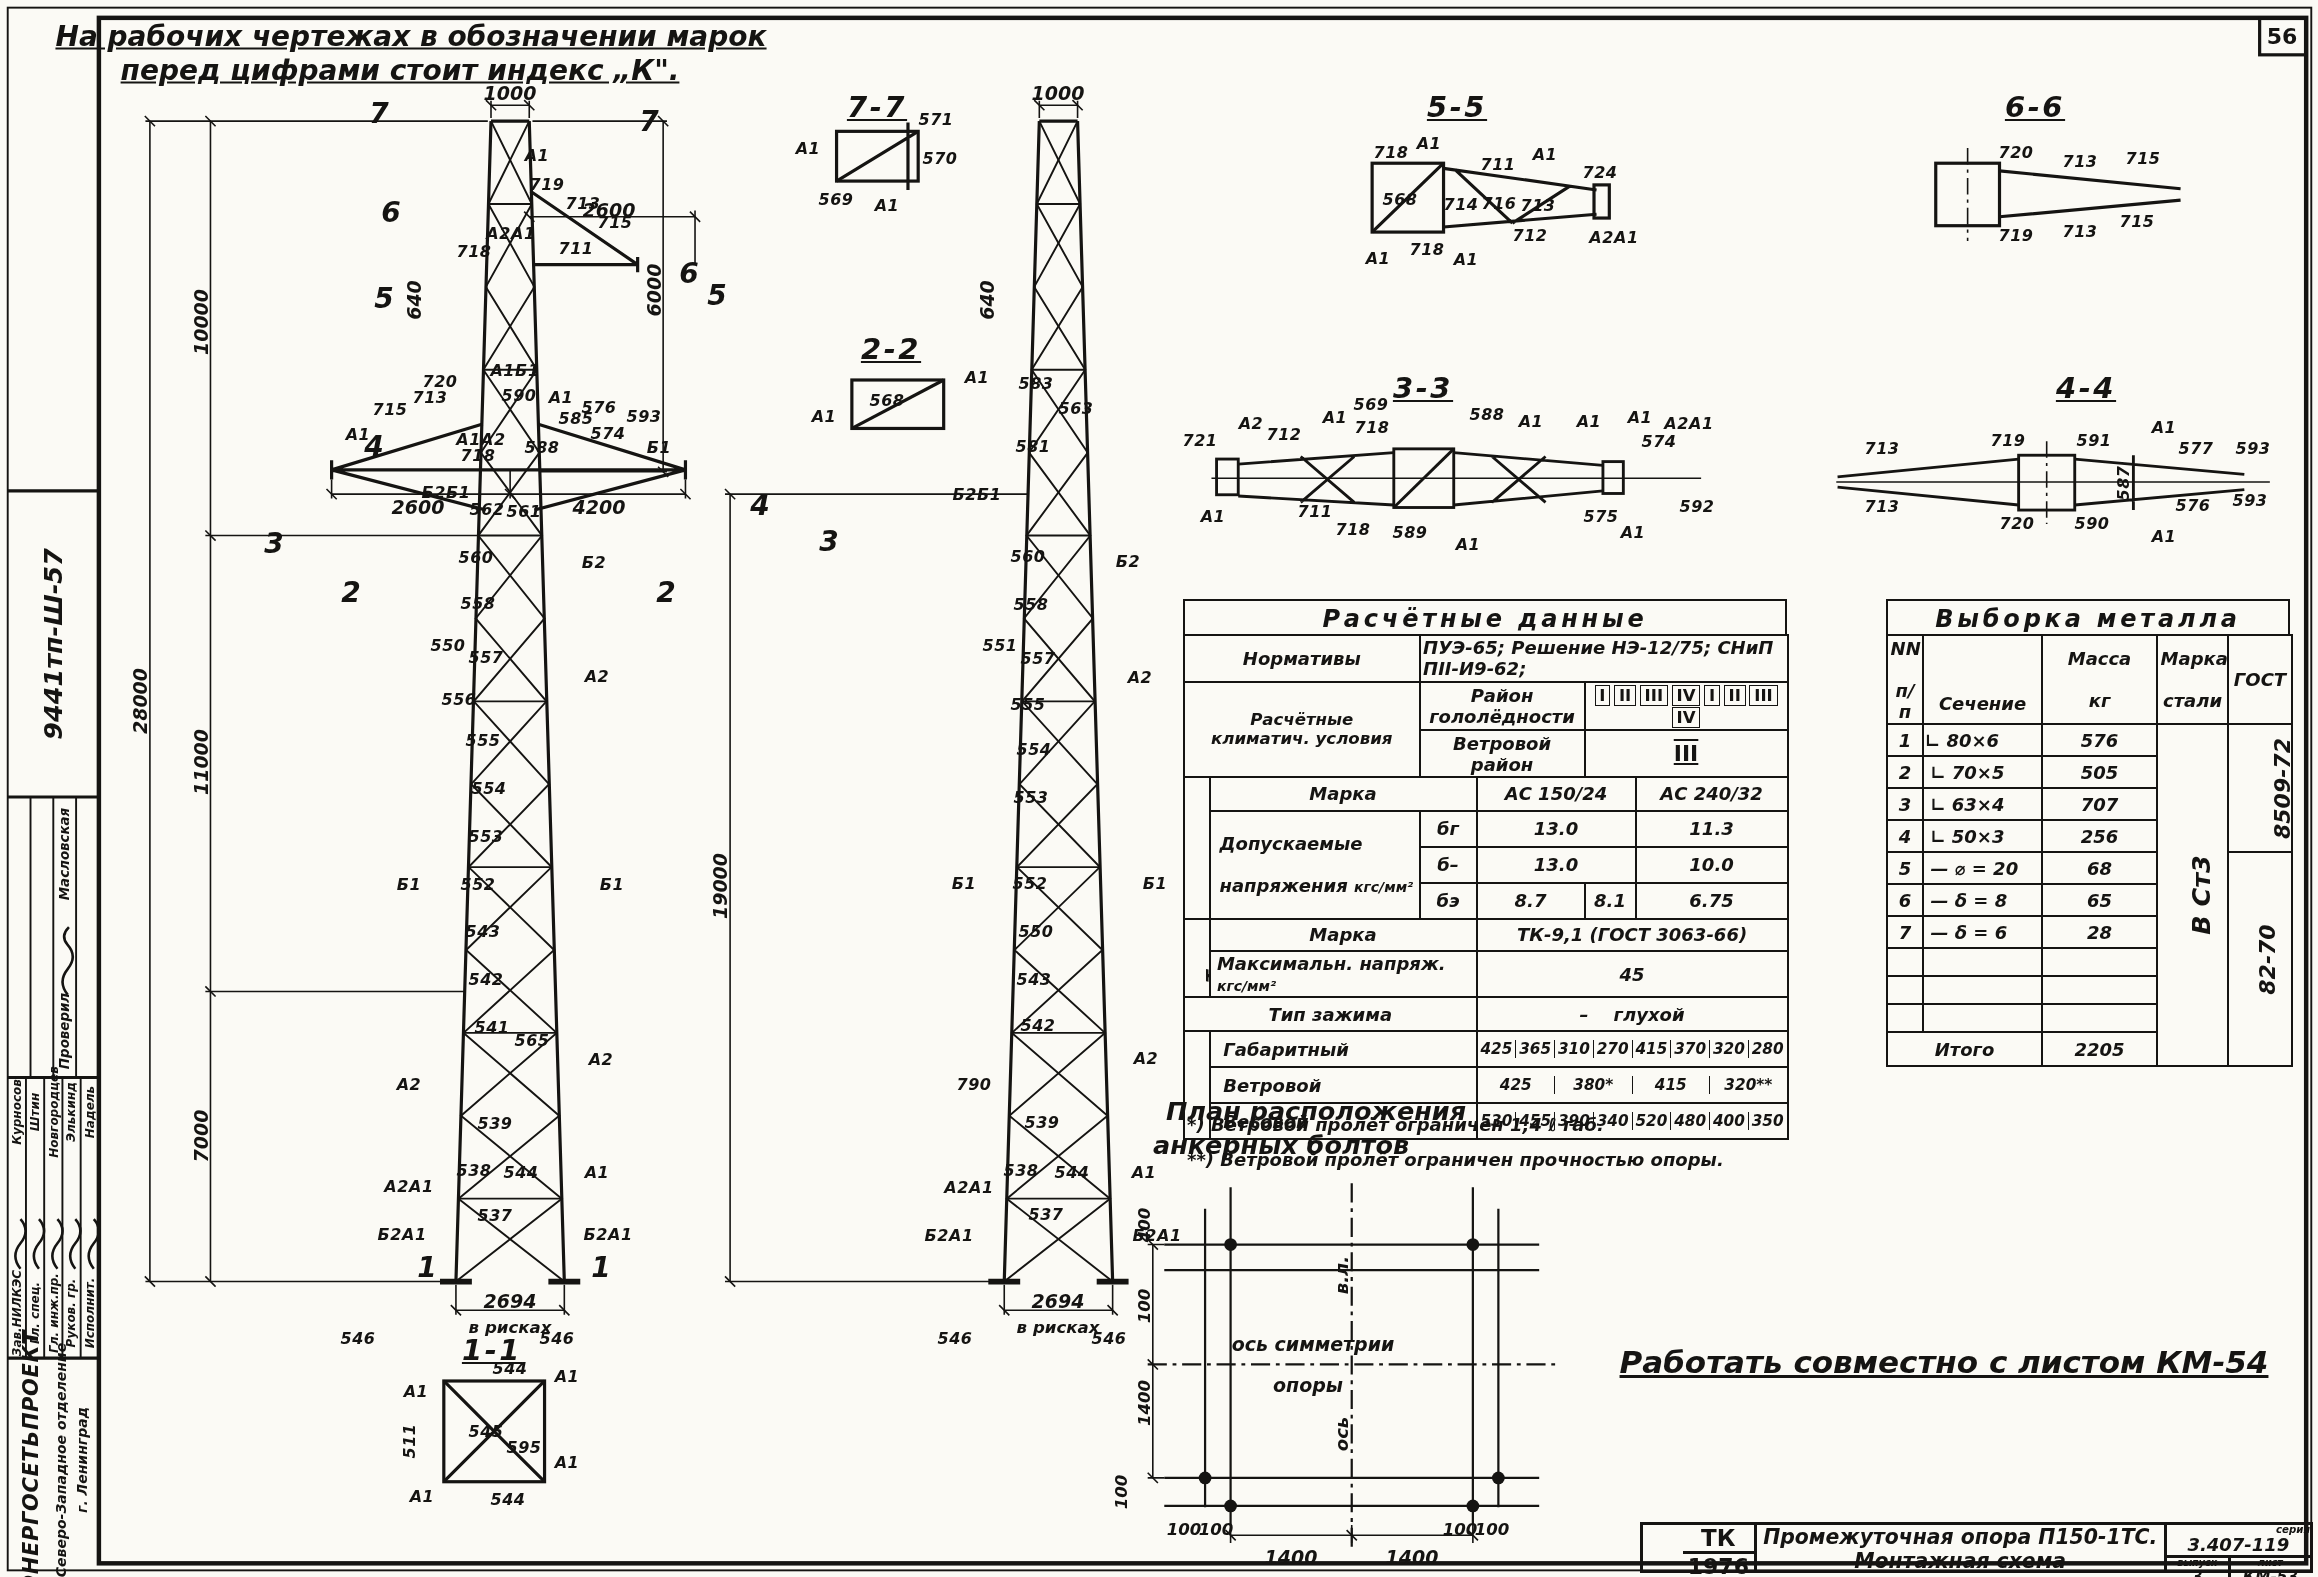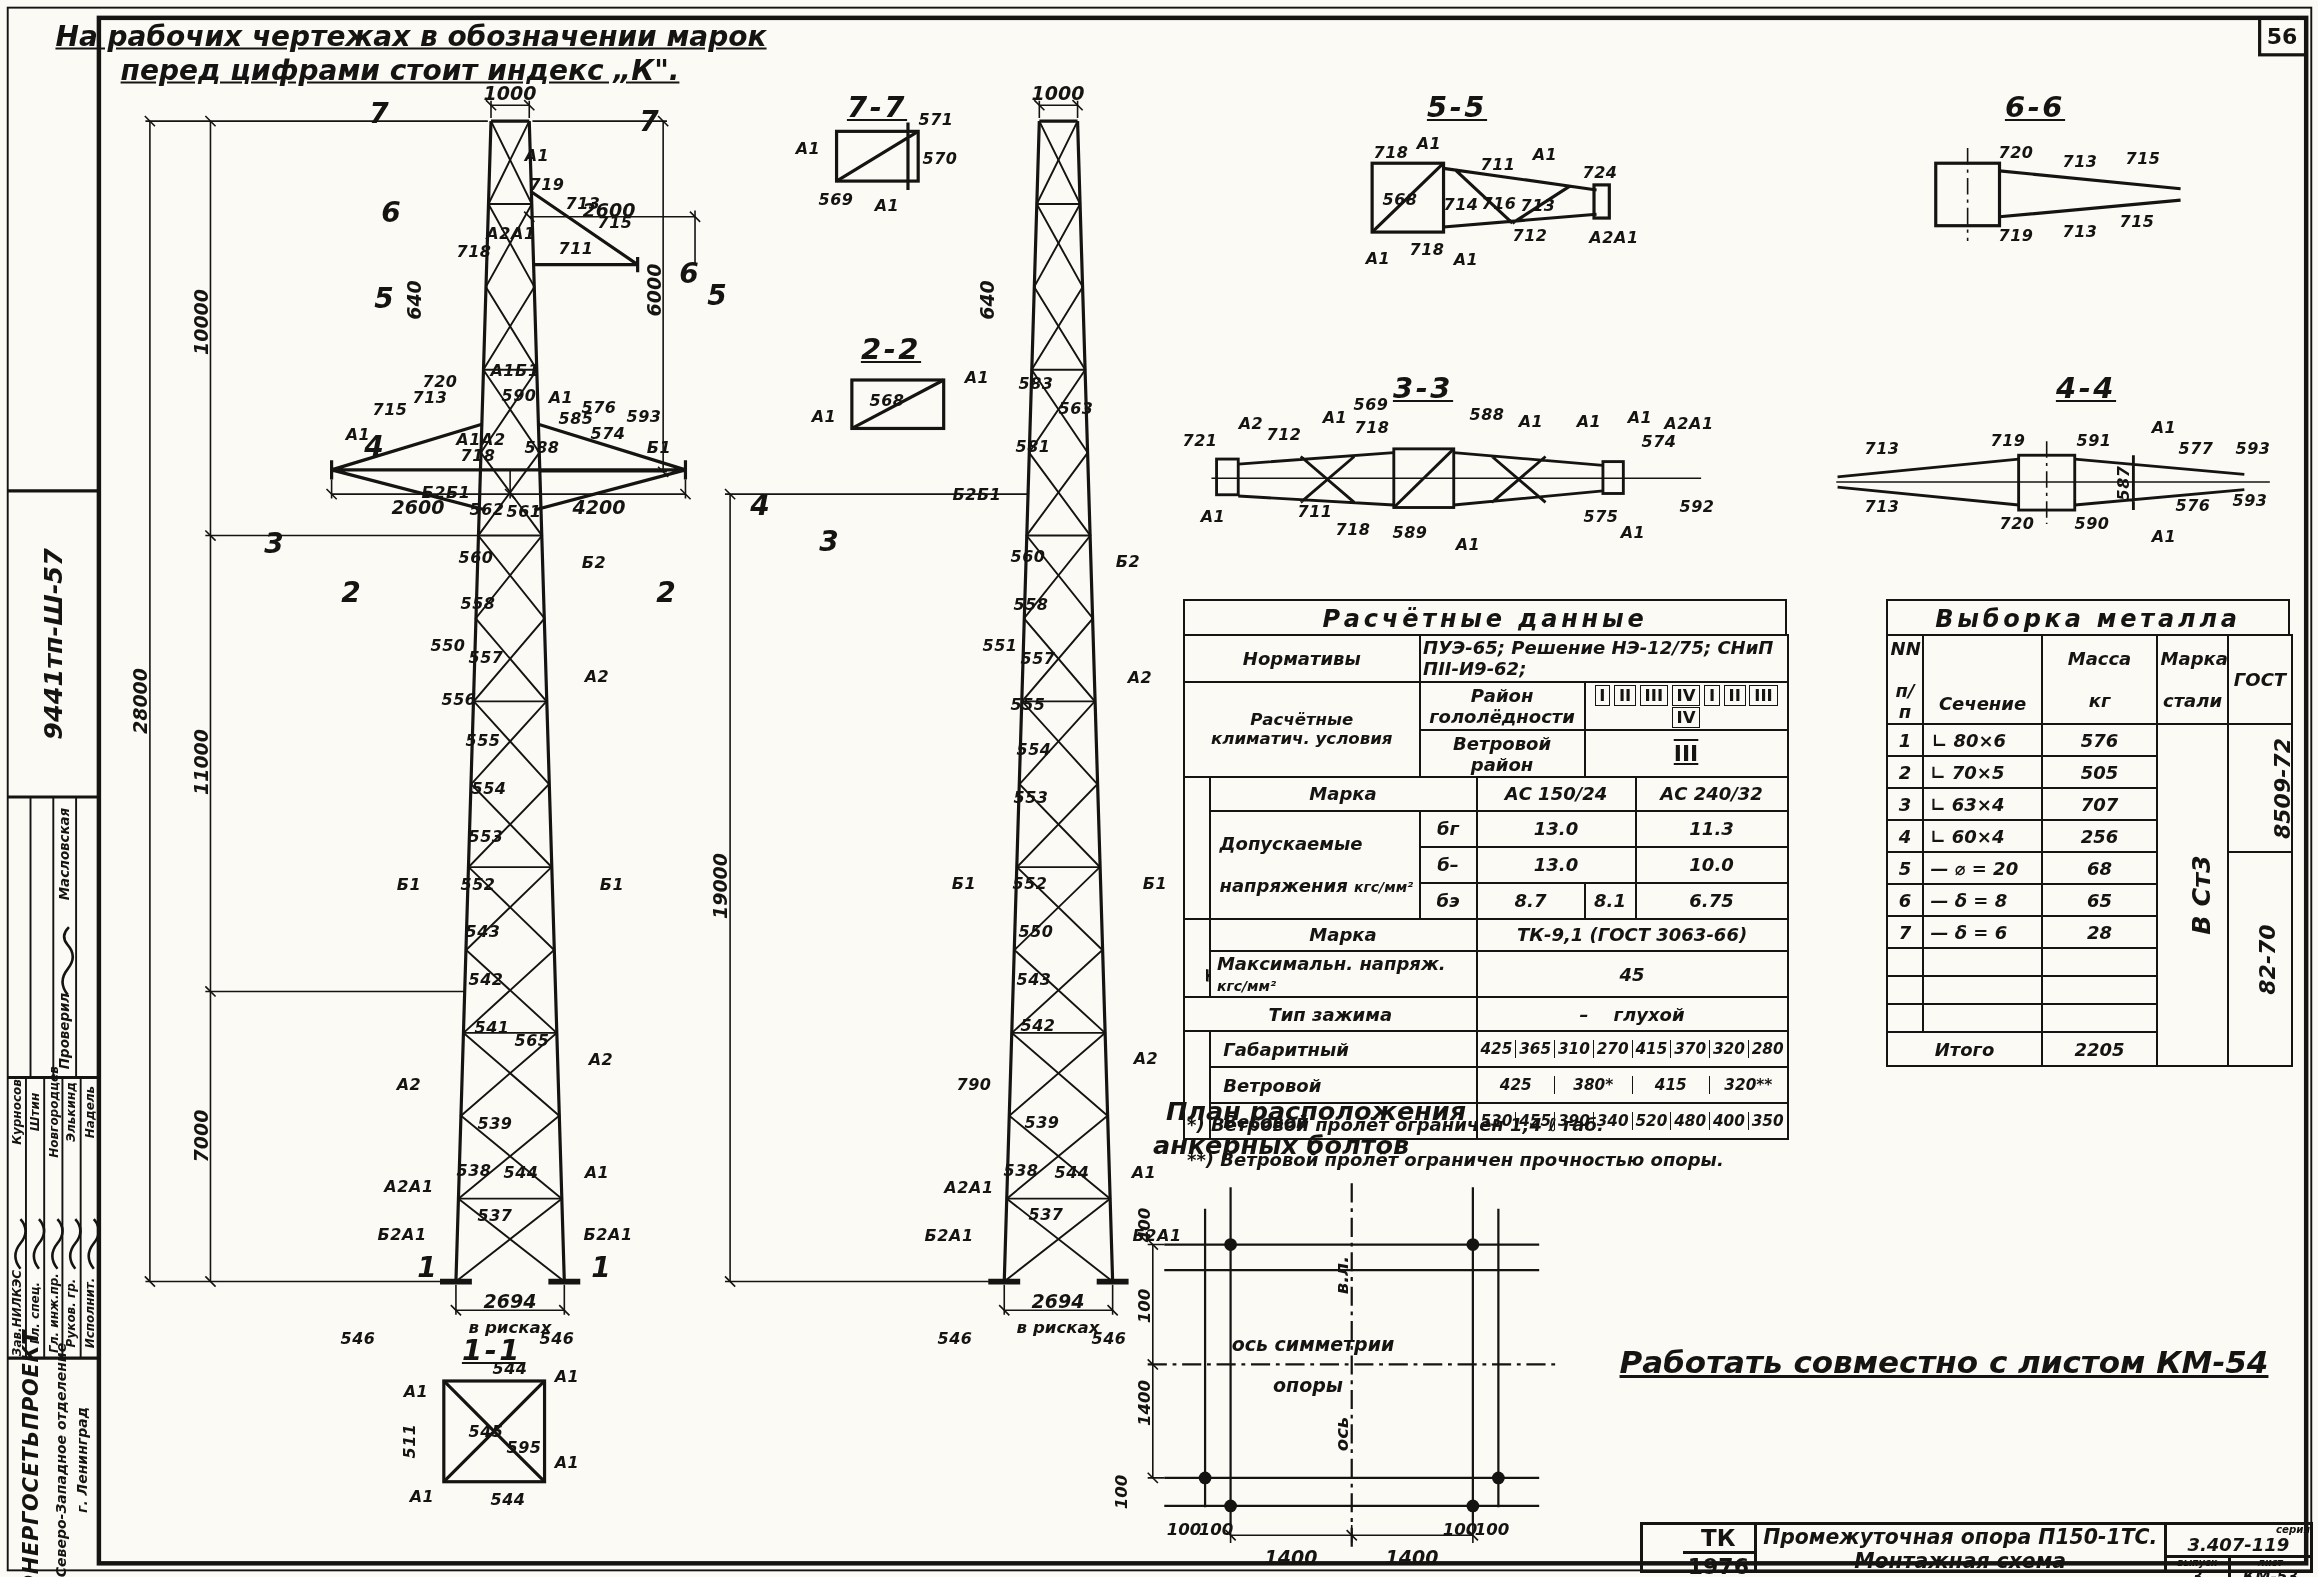--- a/index.html
+++ b/index.html
@@ -542,38 +542,38 @@
     <tbody>
           <tr style="height:89px">
       <td><span>NN</span><br><br><span>п/п</span></td>
       <td style="vertical-align:bottom;padding-bottom:9px;">Сечение</td>
       <td><span>Масса</span><br><br><span>кг</span></td>
       <td><span>Марка</span><br><br><span>стали</span></td>
       <td>ГОСТ</td>
     </tr>
     <tr style="height:32px">
       <td>1</td>
-      <td style="text-align:left;padding-left:8px;border-radius:11px;"><b>∟</b> <span>80×6</span></td>
+      <td style="text-align:left;padding-left:1px;border-radius:11px;"><b>∟</b> <span>80×6</span></td>
       <td>576</td>
       <td rowspan="11"><span class="vert" style="font-size:25.5px">В Ст3</span></td>
       <td rowspan="4"><span class="vert" style="font-size:22px">8509-72</span></td>
     </tr>
     <tr style="height:32px">
       <td>2</td>
       <td style="text-align:left;padding-left:6.4px;"><b>∟</b> <span>70×5</span></td>
       <td>505</td>
     </tr>
     <tr style="height:32px">
       <td>3</td>
       <td style="text-align:left;padding-left:6.4px;"><b>∟</b> <span>63×4</span></td>
       <td able="false">707</td>
     </tr>
     <tr style="height:32px">
       <td>4</td>
-      <td style="text-align:left;padding-left:6.4px;"><b>∟</b> <span>60×4</span></td>
+      <td style="text-align:left;padding-left:6.4px;"><b>∟</b> <span>50×3</span></td>
       <td>256</td>
     </tr>
     <tr style="height:32px">
       <td>5</td>
       <td style="text-align:left;padding-left:6.4px;"><b>—</b> <span>⌀ = 20</span></td>
       <td>68</td>
       <td rowspan="7"><span class="vert" style="font-size:22px">82-70</span></td>
     </tr>
     <tr style="height:32px">
       <td>6</td>

